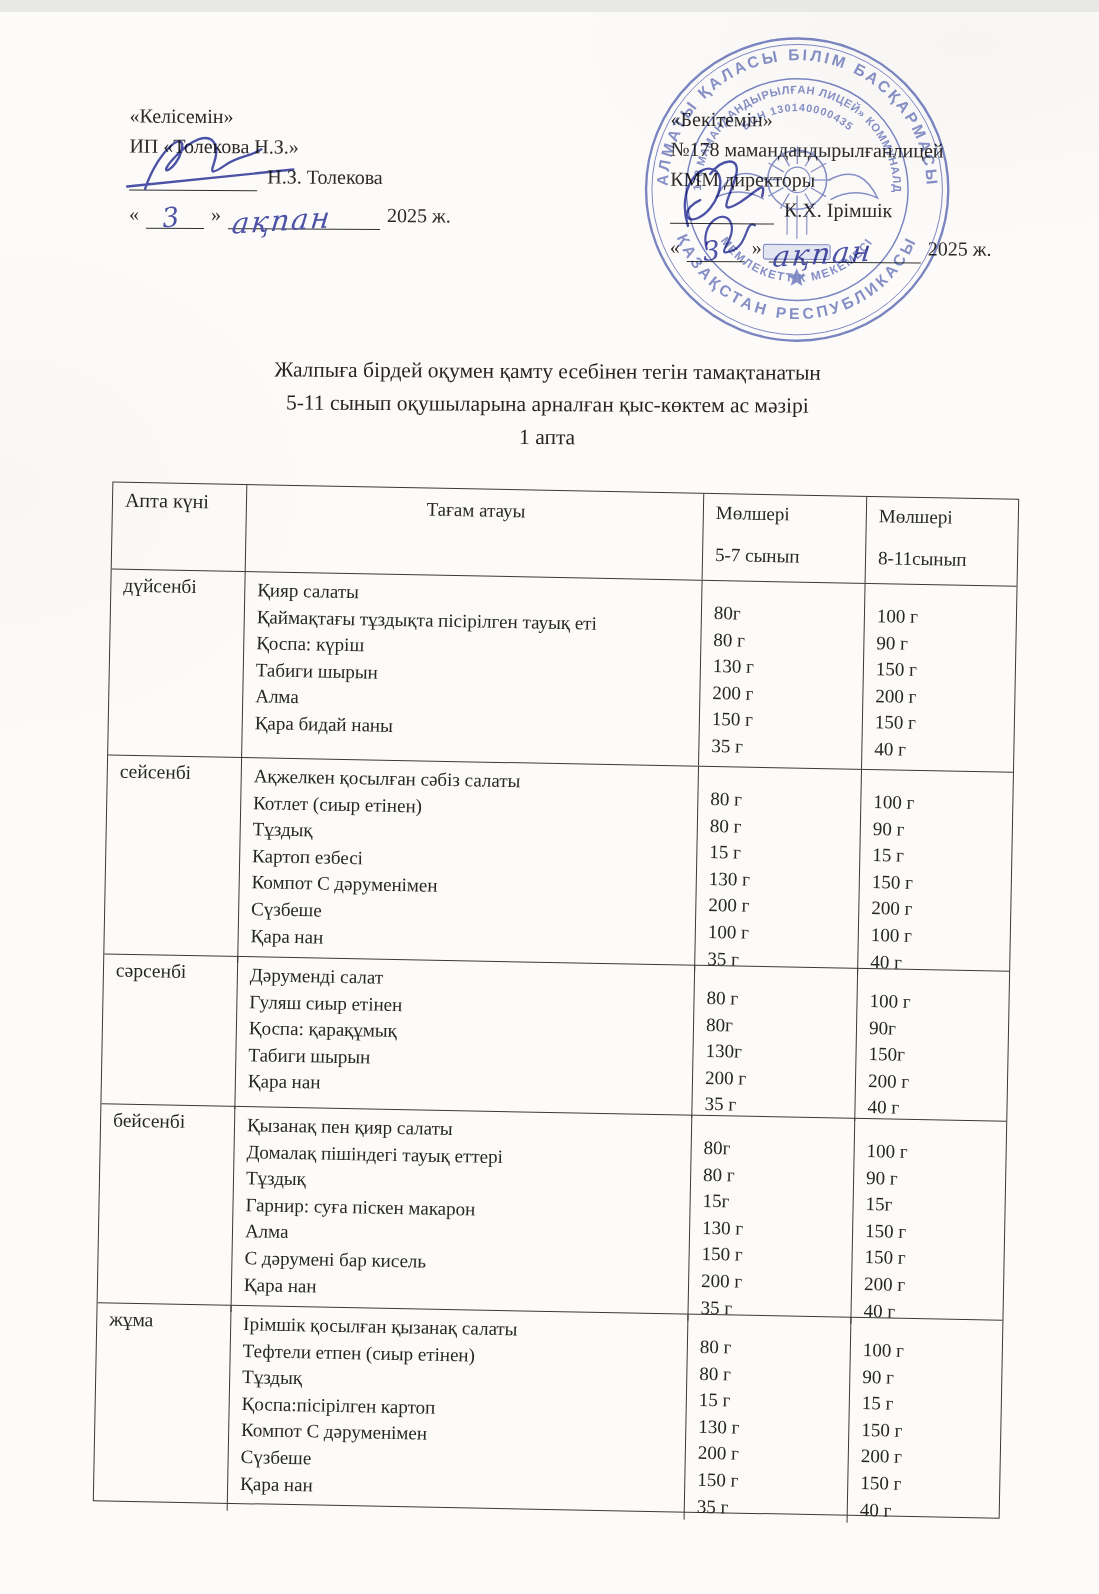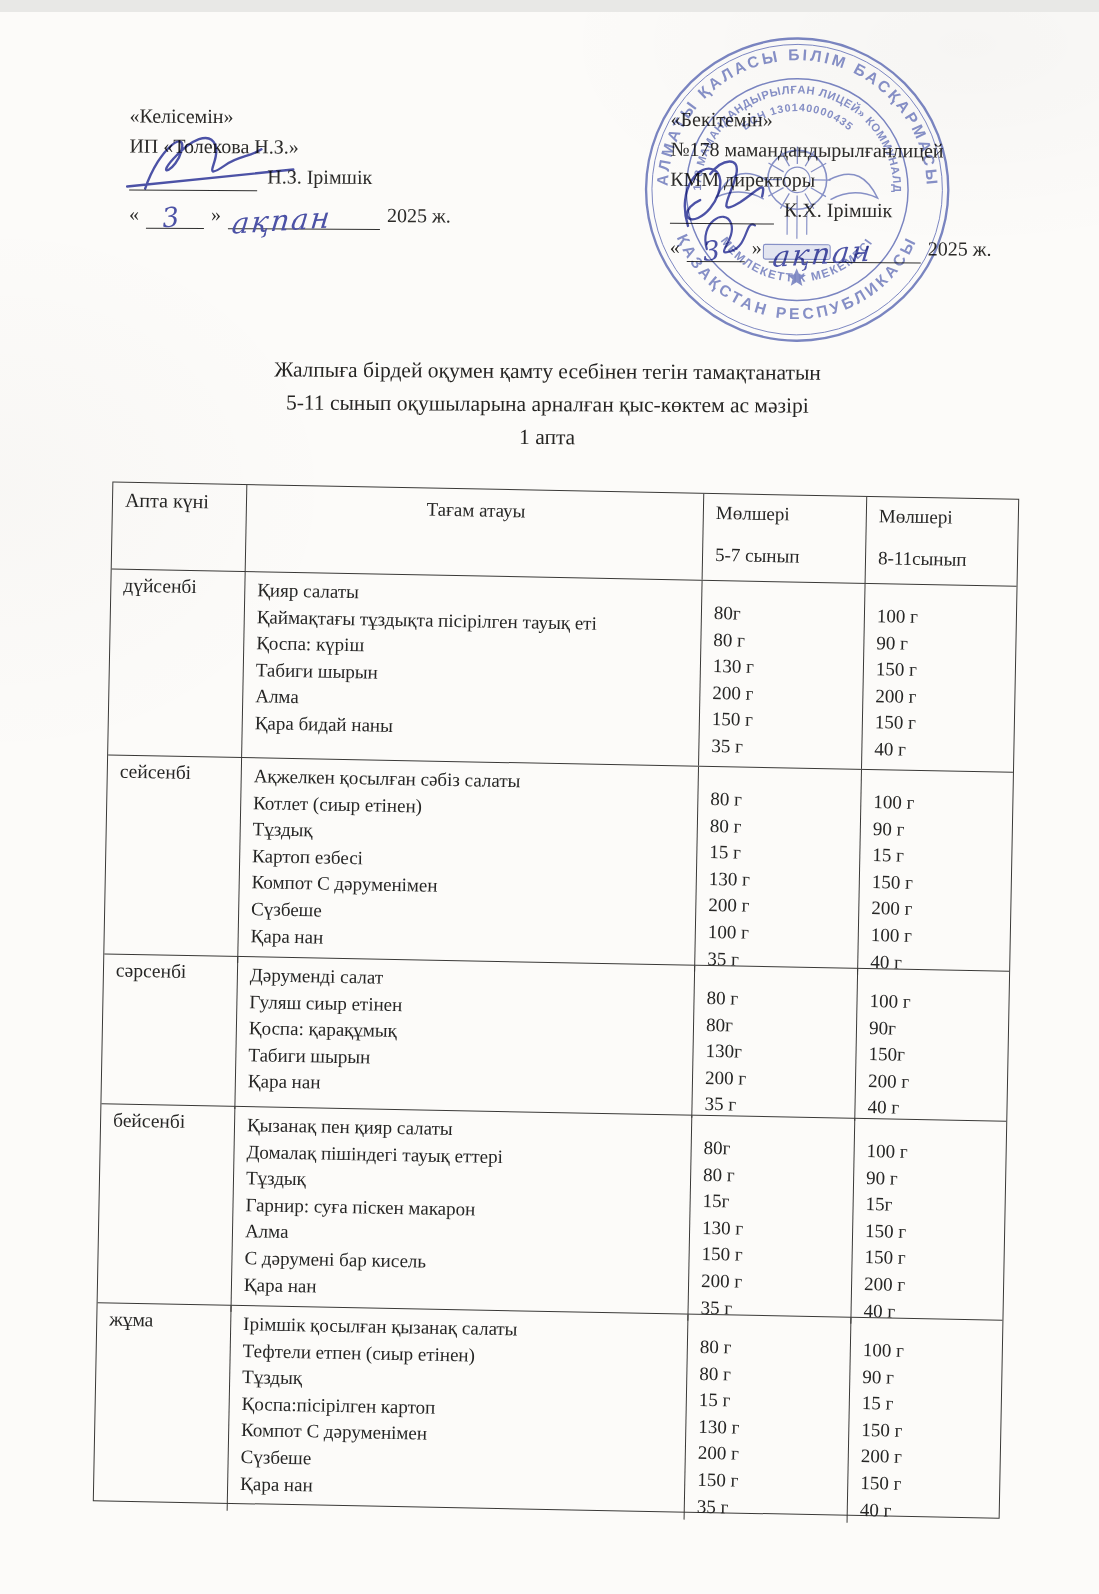--- a/index.html
+++ b/index.html
@@ -74,21 +74,21 @@
     <div class="approvals">
 
       <div class="approval approval-left">
         <div>«Келісемін»</div>
         <div>ИП «Толекова Н.З.»</div>
         <div class="name-line">
           <svg class="sig-svg sig-left" width="190" height="86" viewBox="0 0 190 86">
             <path d="M30 72 C 44 30, 72 12, 66 34 C 61 54, 40 62, 58 42 C 76 22, 94 14, 100 28 C 106 42, 84 66, 110 48 C 124 38, 134 40, 146 32 M12 70 L 178 52" fill="none" stroke="#4c52a6" stroke-width="2.4" stroke-linecap="round"></path>
           </svg>
           <span class="uline w128"></span>
-          <span>Н.З. Ірімшік</span>
+          <span>Н.З. Толекова</span>
         </div>
         <div class="date-line">
           <span>«</span>
           <span class="blank blank-day">
             <span class="hand hand-day">3</span>
           </span>
           <span>»</span>
           <span class="blank blank-month">
             <span class="hand hand-month">ақпан</span>
           </span>

